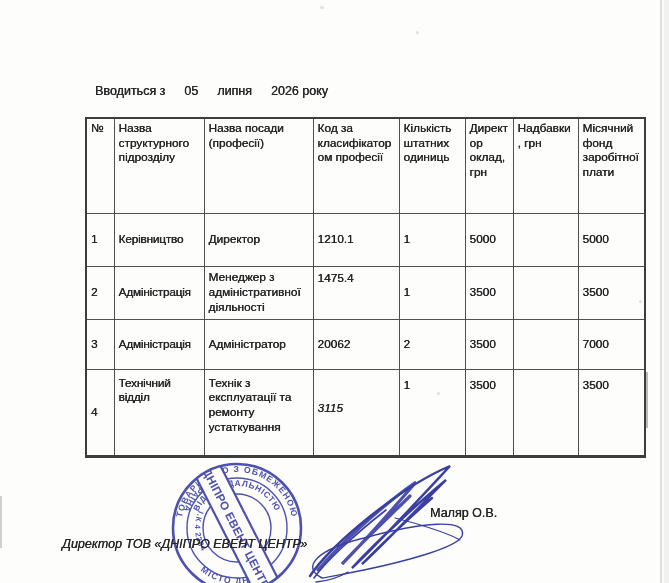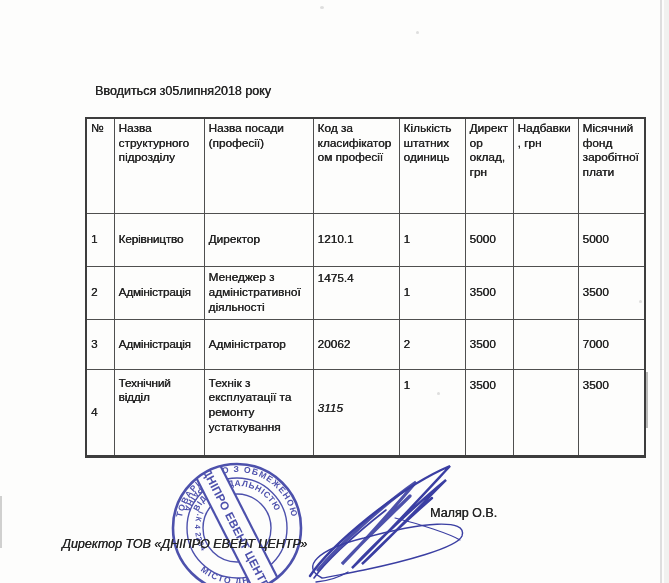--- a/index.html
+++ b/index.html
@@ -19,21 +19,21 @@
   }
   .subtitle{
     position:absolute;left:95px;top:59px;
     font-size:12.5px;letter-spacing:-0.1px;white-space:nowrap;
   }
   .intro{
     position:absolute;left:95px;top:84px;
     font-size:12.5px;white-space:nowrap;
   }
   .intro span{display:inline-block;}
-  .intro .gap{margin-left:0;}
+  .intro .gap{margin-left:19px;}
 
   table.staff{
     position:absolute;left:85px;top:117px;
     width:559px;border-collapse:collapse;table-layout:fixed;
     border:2px solid #3d3d3d;border-bottom-width:3px;
     font-size:11.8px;line-height:1.25;color:#242424;
   }
   table.staff th,table.staff td{
     border:1px solid #4f4f4f;
     font-weight:400;text-align:left;vertical-align:middle;
@@ -85,21 +85,21 @@
   .table-smudge{position:absolute;left:646px;top:372px;width:2px;height:56px;background:#6a6a6a;opacity:.45;}
   .speck{position:absolute;border-radius:50%;background:#c4c4c4;opacity:.55;}
 </style>
 </head>
 <body>
 
 <div class="page">
 
 
   <div class="intro t">
-    <span>Вводиться з</span><span class="gap">05</span><span class="gap">липня</span><span class="gap">2018 року</span>
+    <span>Вводиться з</span><span class="gap">05</span><span class="gap">липня</span><span class="gap">2026 року</span>
   </div>
 
   <table class="staff t">
     <colgroup>
       <col style="width:28px">
         <col style="width:90px">
         <col style="width:109px">
         <col style="width:86px">
       <col style="width:66px">
         <col style="width:48px">

